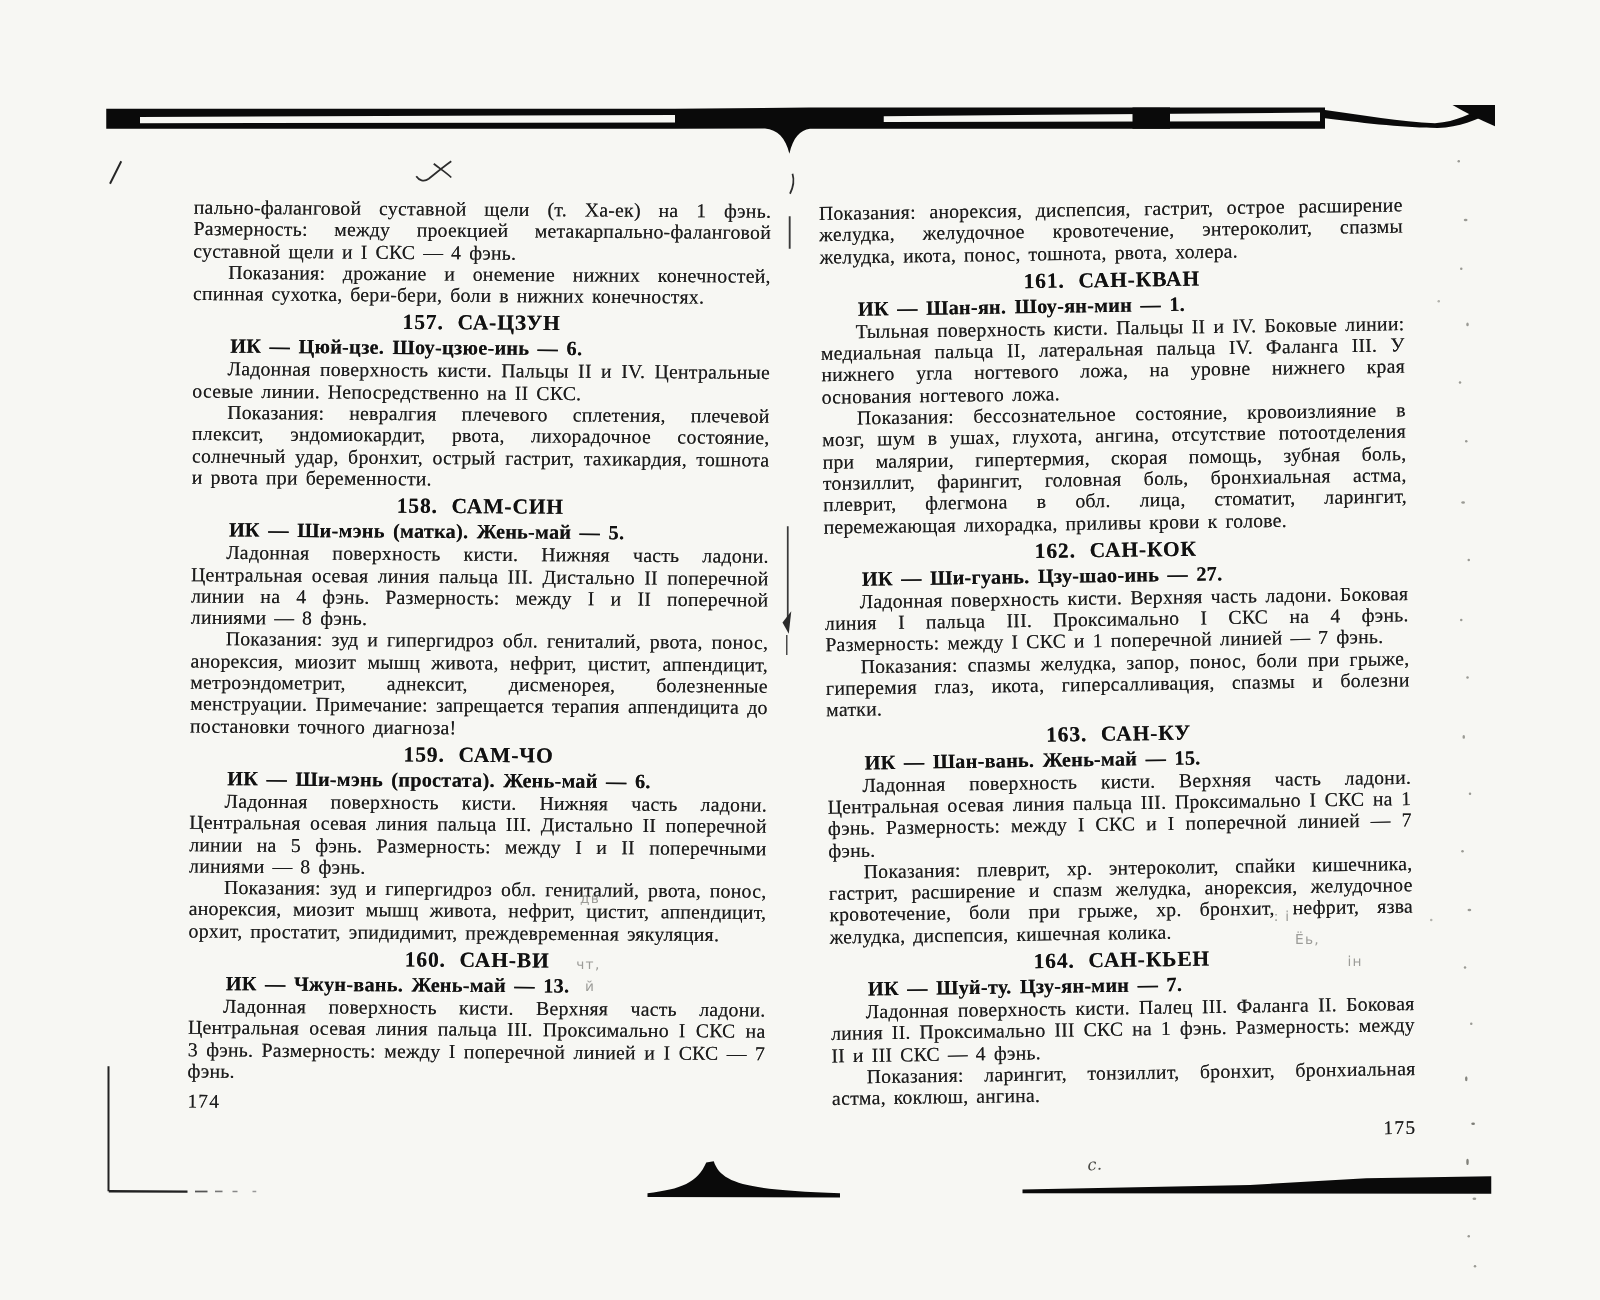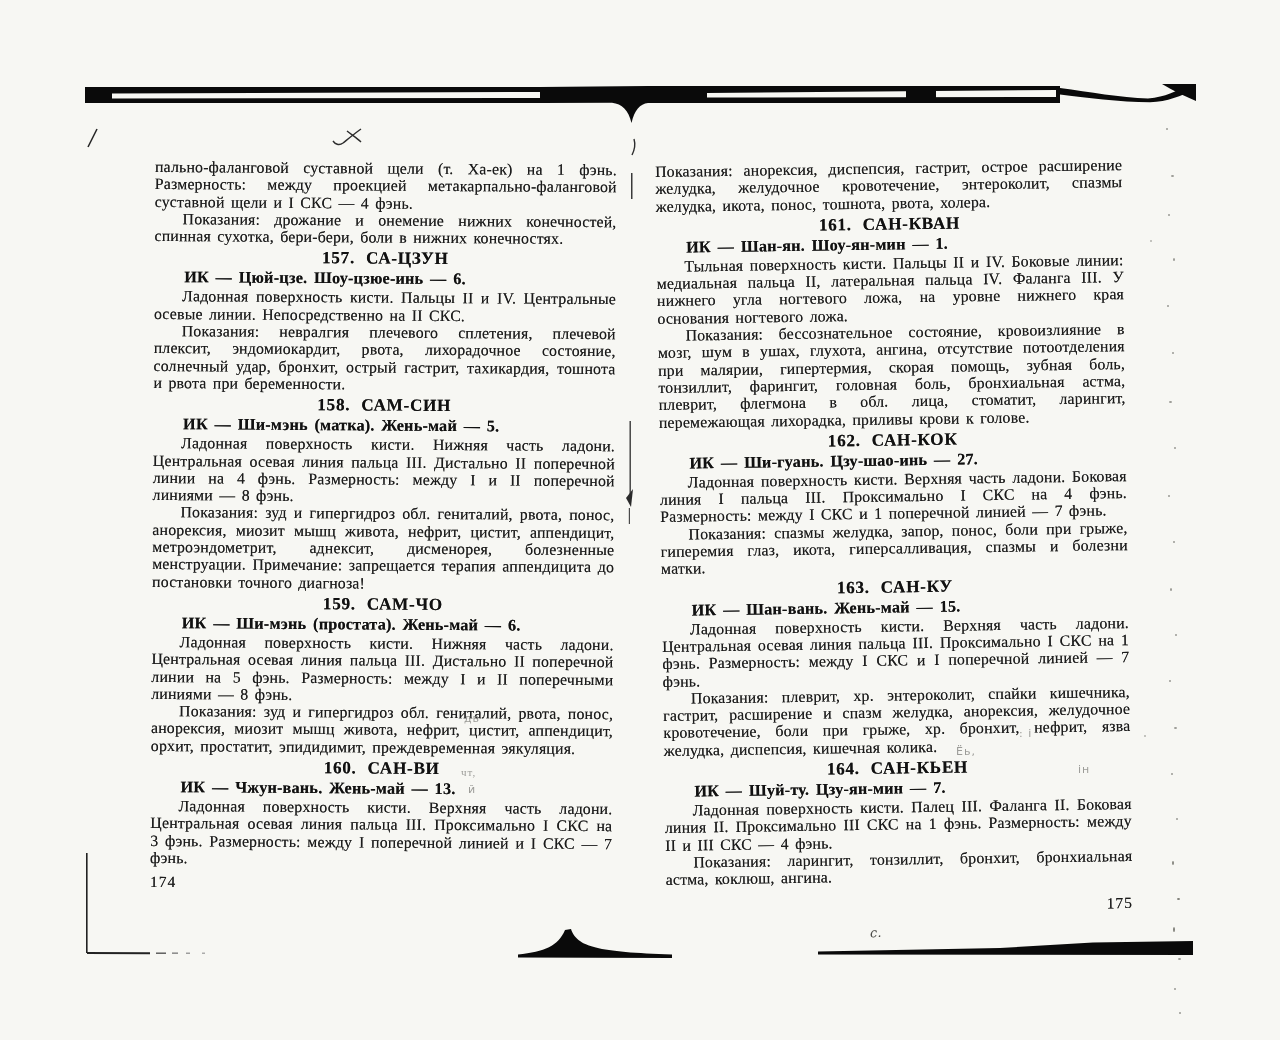--- a/index.html
+++ b/index.html
@@ -134,25 +134,25 @@
       <p class="blk para">Ладонная поверхность кисти. Верхняя часть ладони. Центральная осевая линия пальца III. Проксимально I СКС на 1 фэнь. Размерность: между I СКС и I поперечной линией — 7 фэнь.</p>
       <p class="blk para">Показания: плеврит, хр. энтероколит, спайки кишечника, гастрит, расширение и спазм желудка, анорексия, желудочное кровотечение, боли при грыже, хр. бронхит, нефрит, язва желудка, диспепсия, кишечная колика.</p>
       <p class="blk heading">164. САН-КЬЕН</p>
       <p class="blk ik">ИК — Шуй-ту. Цзу-ян-мин — 7.</p>
       <p class="blk para">Ладонная поверхность кисти. Палец III. Фаланга II. Боковая линия II. Проксимально III СКС на 1 фэнь. Размерность: между II и III СКС — 4 фэнь.</p>
       <p class="blk para">Показания: ларингит, тонзиллит, бронхит, бронхиальная астма, коклюш, ангина.</p>
       <p class="pagenum right">175</p>
   </div>
 
   <div class="pencil" style="left:464px;top:713px;">дв</div>
-  <div class="pencil" style="left:461px;top:766px;font-family:Liberation Serif, serif;">чт,</div>
+  <div class="pencil" style="left:461px;top:766px;">чт,</div>
   <div class="pencil" style="left:468px;top:784px;">й</div>
 
   <div class="pencil" style="left:1019px;top:728px;">: і</div>
-  <div class="pencil" style="left:956px;top:746px;text-align:right;">Ёь,</div>
+  <div class="pencil" style="left:1036px;top:746px;text-align:right;">Ёь,</div>
   <div class="pencil" style="left:1078px;top:764px;">ін</div>
 
   <div class="pen-note" style="left:870px;top:925px;">с.</div>
 
   <div>
     <span class="speck" style="left:1166px;top:128px;"></span>
     <span class="speck" style="left:1171px;top:175px;width:3px;"></span>
     <span class="speck" style="left:1168px;top:214px;"></span>
     <span class="speck" style="left:1173px;top:258px;height:3px;"></span>
     <span class="speck" style="left:1167px;top:305px;"></span>

